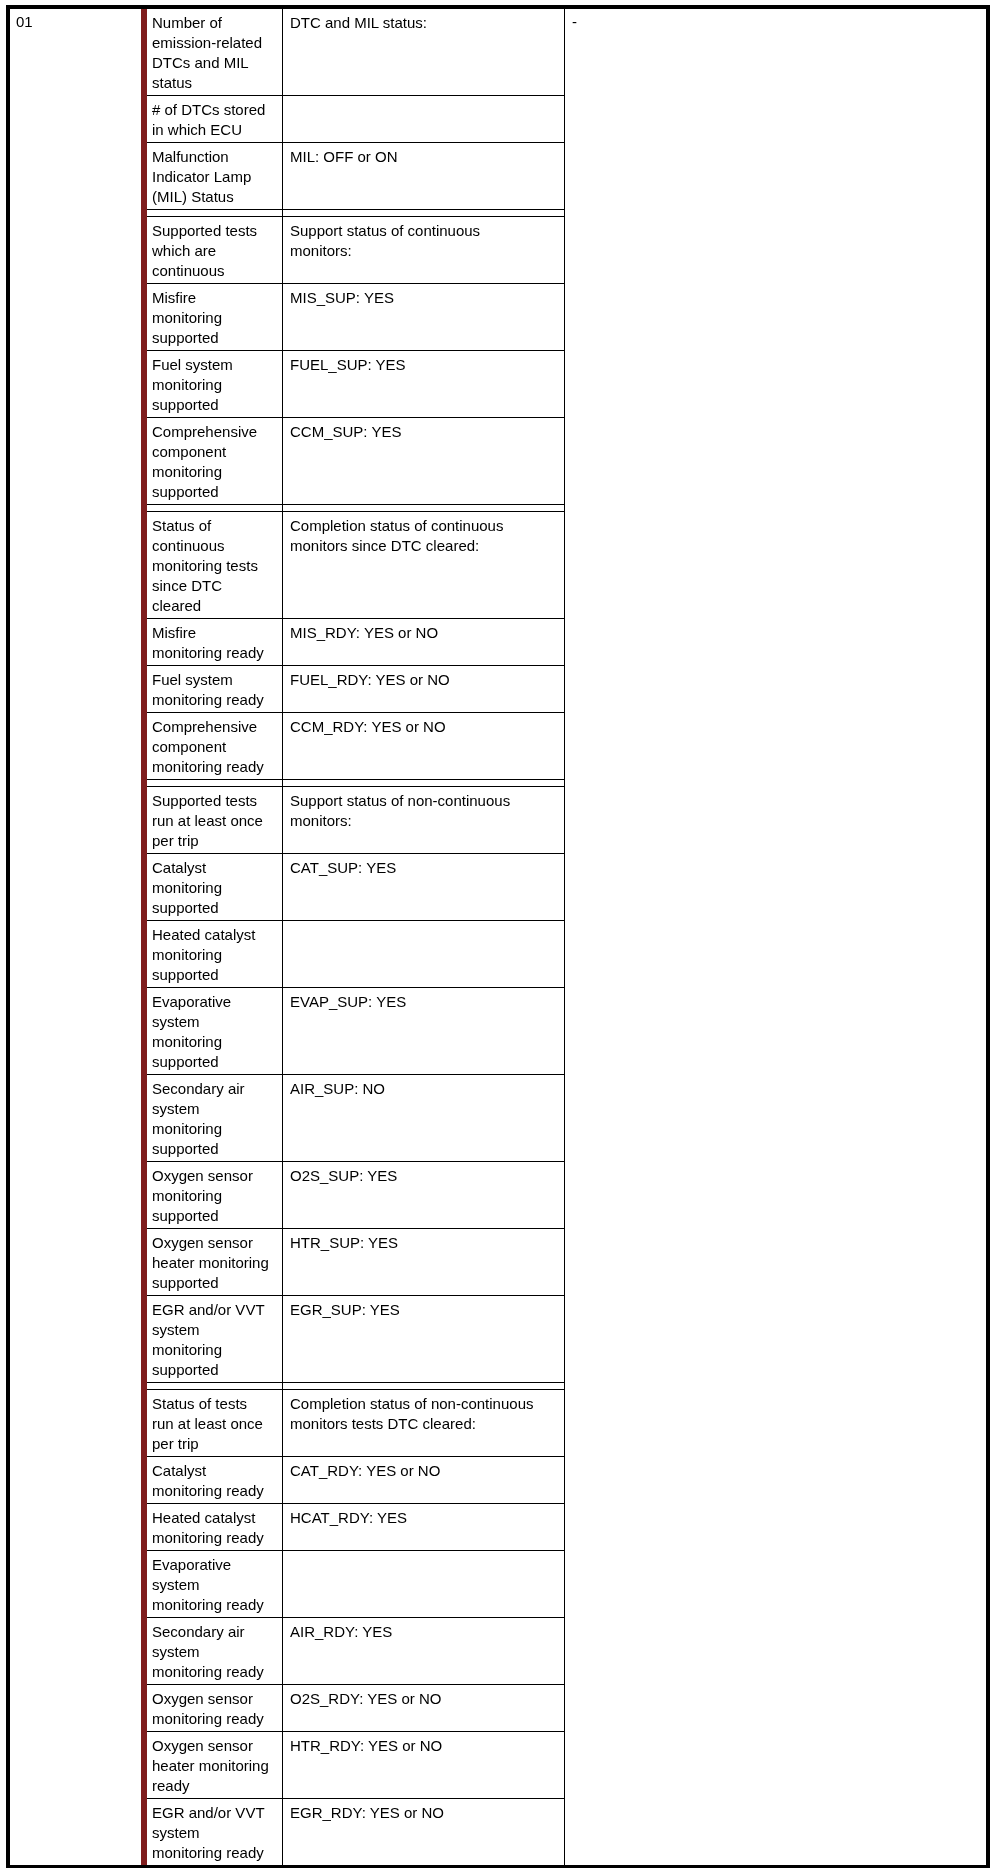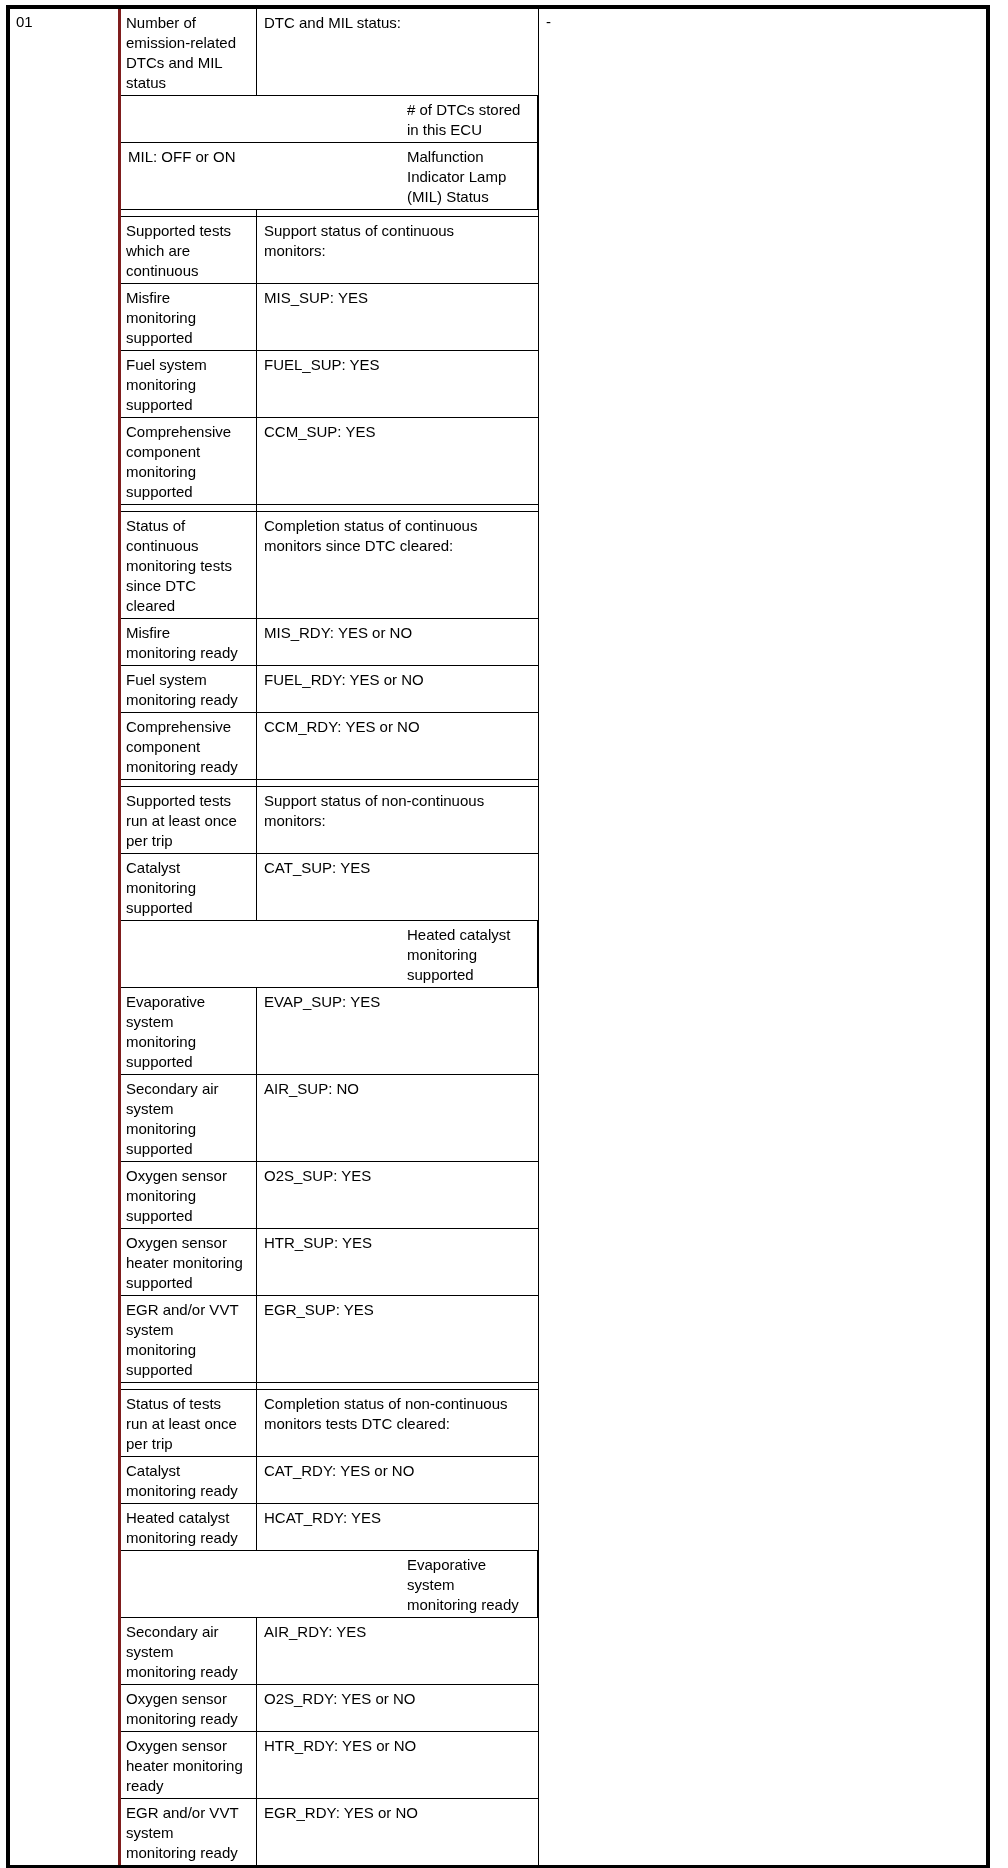--- a/index.html
+++ b/index.html
@@ -6,31 +6,31 @@
   body{
     width:1008px;height:1868px;background:#ffffff;overflow:hidden;
     font-family:"Liberation Sans","DejaVu Sans",sans-serif;
     color:#000;font-size:15px;
   }
   .doc-table{
     display:flex;align-items:stretch;box-sizing:border-box;
     width:984px;margin:5px 0 0 6px;border:4px solid #000;background:#fff;
   }
   .col-id{
-    width:111px;box-sizing:border-box;border-right:3px solid #7f1d1d;
+    width:137px;box-sizing:border-box;border-right:6px solid #7f1d1d;
     padding:3px 4px 2px 6px;line-height:20px;
   }
   .col-mid{
     width:418px;box-sizing:border-box;border-right:1px solid #000;
     display:flex;flex-direction:column;
   }
   .col-note{
     flex:1;padding:3px 4px 2px 7px;line-height:20px;
   }
-  .trow{display:flex;border-bottom:1px solid #000;justify-content:flex-end;}
+  .trow{display:flex;border-bottom:1px solid #000;}
   .col-mid > .trow:last-child{border-bottom:none;}
   .cell{
     white-space:pre-line;line-height:20px;box-sizing:border-box;
     padding:4px 4px 2px 5px;
   }
   .cell.label{width:136px;border-right:1px solid #000;}
   .cell.value{flex:1;padding-left:7px;}
   .spacer{
     display:flex;height:7px;box-sizing:border-box;border-bottom:1px solid #000;
   }
@@ -45,27 +45,27 @@
   <div class="col-mid">
       <div class="trow">
         <div class="cell label">Number of
 emission-related
 DTCs and MIL
 status</div>
         <div class="cell value">DTC and MIL status:</div>
       </div>
       <div class="trow">
         <div class="cell label"># of DTCs stored
-in this ECU</div>
-      </div>
-      <div class="trow">
-        <div class="cell value">MIL: OFF or ON</div>
+in which ECU</div>
+      </div>
+      <div class="trow">
         <div class="cell label">Malfunction
 Indicator Lamp
 (MIL) Status</div>
+        <div class="cell value">MIL: OFF or ON</div>
       </div>
       <div class="spacer">
         <div class="sp-l"></div>
         <div class="sp-r"></div>
       </div>
       <div class="trow">
         <div class="cell label">Supported tests
 which are
 continuous</div>
         <div class="cell value">Support status of continuous

